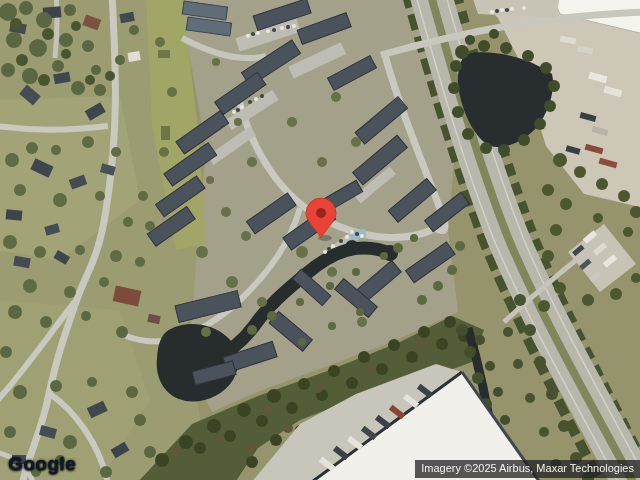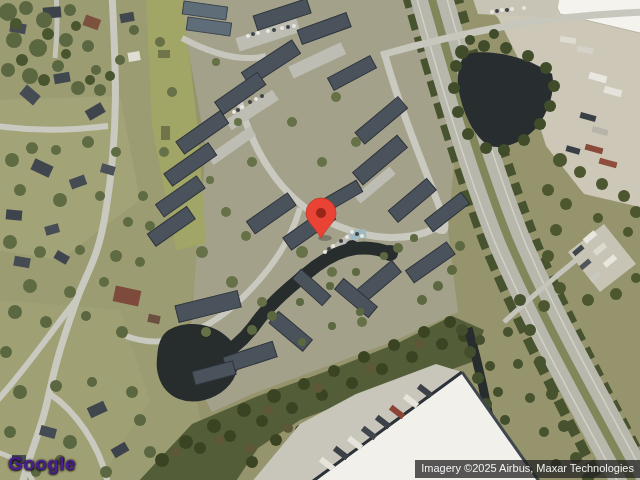--- a/index.html
+++ b/index.html
@@ -1,19 +1,19 @@
 <!DOCTYPE html>
 <html><head>
 <meta charset="utf-8">
 <style>
   html,body{margin:0;padding:0;background:#000;}
   .stage{position:relative;width:640px;height:480px;overflow:hidden;background:#95946d;
          font-family:"Liberation Sans",sans-serif;}
   .map-svg{position:absolute;left:0;top:0;width:640px;height:480px;display:block;}
-  .logo{position:absolute;left:8px;bottom:5px;font-size:19px;font-weight:700;color:#4c1d95;
+  .logo{position:absolute;left:8px;bottom:5px;font-size:19px;font-weight:700;color:#0f172a;
         letter-spacing:0.4px;cursor:pointer;
         text-shadow:0 1px 2px rgba(0,0,0,0.85),0 0 3px rgba(0,0,0,0.6),1px 0 2px rgba(0,0,0,0.5);}
   .attribution{position:absolute;right:0;bottom:2px;background:rgba(34,34,34,0.75);color:#f2f2f2;
         font-size:11px;line-height:13px;padding:2px 6px 3px 6px;white-space:nowrap;margin-left:36px;}
 </style>
 </head>
 <body>
 
 <div class="stage">
   <svg class="map-svg" viewBox="0 0 640 480" xmlns="http://www.w3.org/2000/svg">

